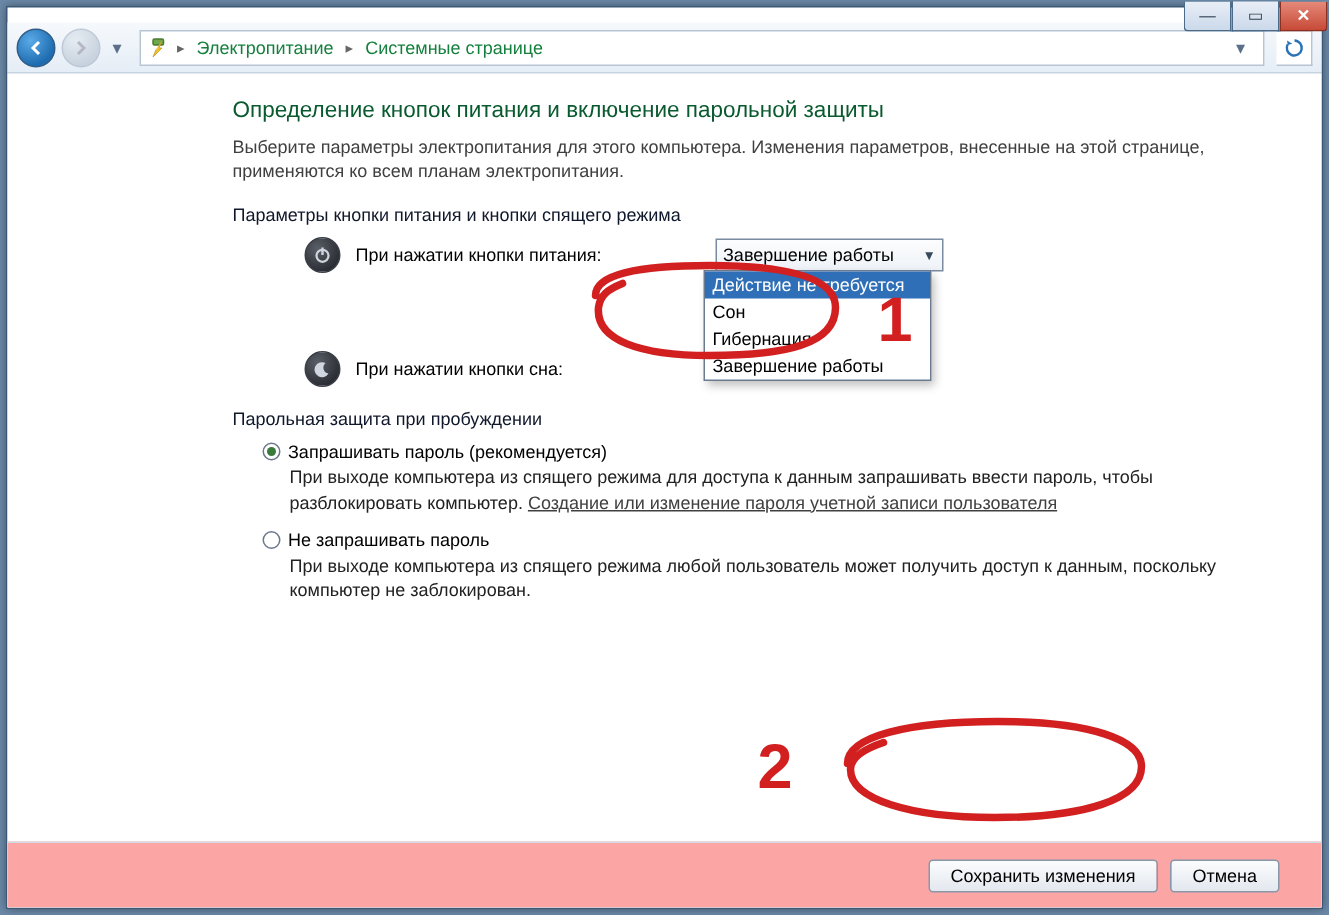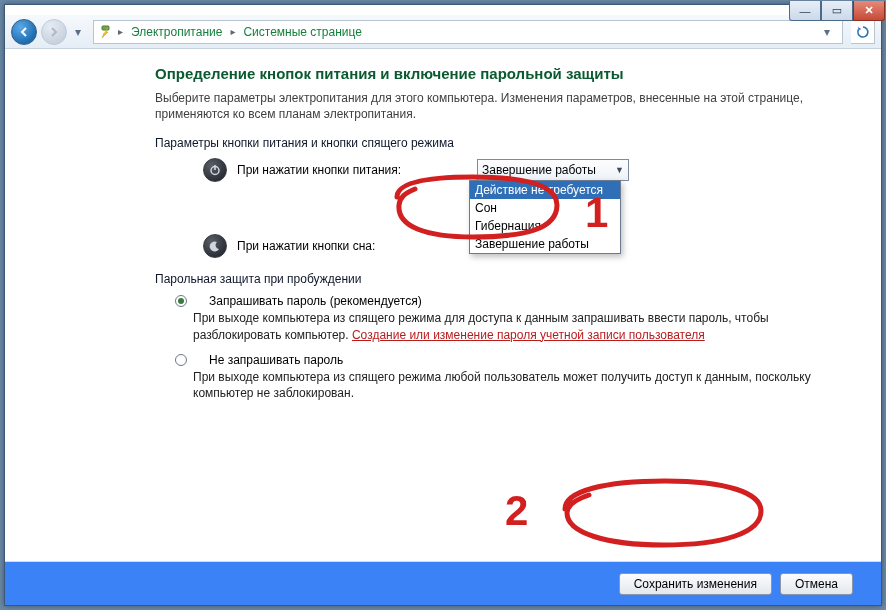--- a/index.html
+++ b/index.html
@@ -110,21 +110,21 @@
     background: #fff;
     overflow: hidden;
     display:flex; flex-direction:column;
   }
   .inner {
     padding: 16px 60px 10px 150px;
   }
   h1.head {
     color: #0a5a2f;
     font-size: 15px;
-    font-weight: bold;
+    font-weight: normal;
     margin: 0 0 8px 0;
   }
   .para { color: #404040; line-height: 1.35; margin-bottom: 14px; }
   .section-label { color: #0f172a; margin: 6px 0 8px 0; }
   .row { display:flex; align-items:center; margin: 6px 0 6px 20px; position:relative;padding-left:28px; }
   .rowicon {
     width: 24px; height:24px; border-radius:50%;
     background: radial-gradient(circle at 35% 30%, #5a5e66, #2a2d33 75%);
     border:1px solid #3a3e46;
     display:flex; align-items:center; justify-content:center;
@@ -147,34 +147,34 @@
     left: 294px; top: 22px;
     width: 152px;
     border: 1px solid #6a7a90;
     background: #fff;
     box-shadow: 2px 3px 6px rgba(0,0,0,.25);
     z-index: 25;
   }
   .dropdown .opt { padding: 2px 5px; }
   .dropdown .opt.sel { background: #2f6fb7; color: #fff; }
   .radio-block { margin: 5px 0 4px 20px; }
-  .radio-line { display:flex; align-items:center; gap:22px; margin-bottom: 2px;}
+  .radio-line { display:flex; align-items:center; gap:5px; margin-bottom: 2px;}
   .radio {
     width:12px; height:12px; border-radius:50%;
     border:1px solid #6a788a; background:#fff;
     display:inline-flex; align-items:center; justify-content:center;
   }
   .radio.checked::after{ content:""; width:6px; height:6px; border-radius:50%; background:#3a7a3a; }
   .radio-desc { margin: 0 0 10px 18px; color:#222; line-height:1.35; }
-  a.link { color: #b91c1c; text-decoration: underline; }
+  a.link { color: #404040; text-decoration: underline; }
   
   .footer {
     margin-top:auto;
     border-top: 1px solid #d4dbe4;
-    background: #3b82f6;
+    background: #fca5a5;
     height: 44px;
     display:flex; align-items:center; justify-content:flex-end;
     padding: 0 28px;
     gap: 8px;
   }
   .btn {
     height: 22px;
     padding: 0 14px;
     border: 1px solid #8a97a8;
     background: linear-gradient(#fbfcfd,#e3e8ef);

